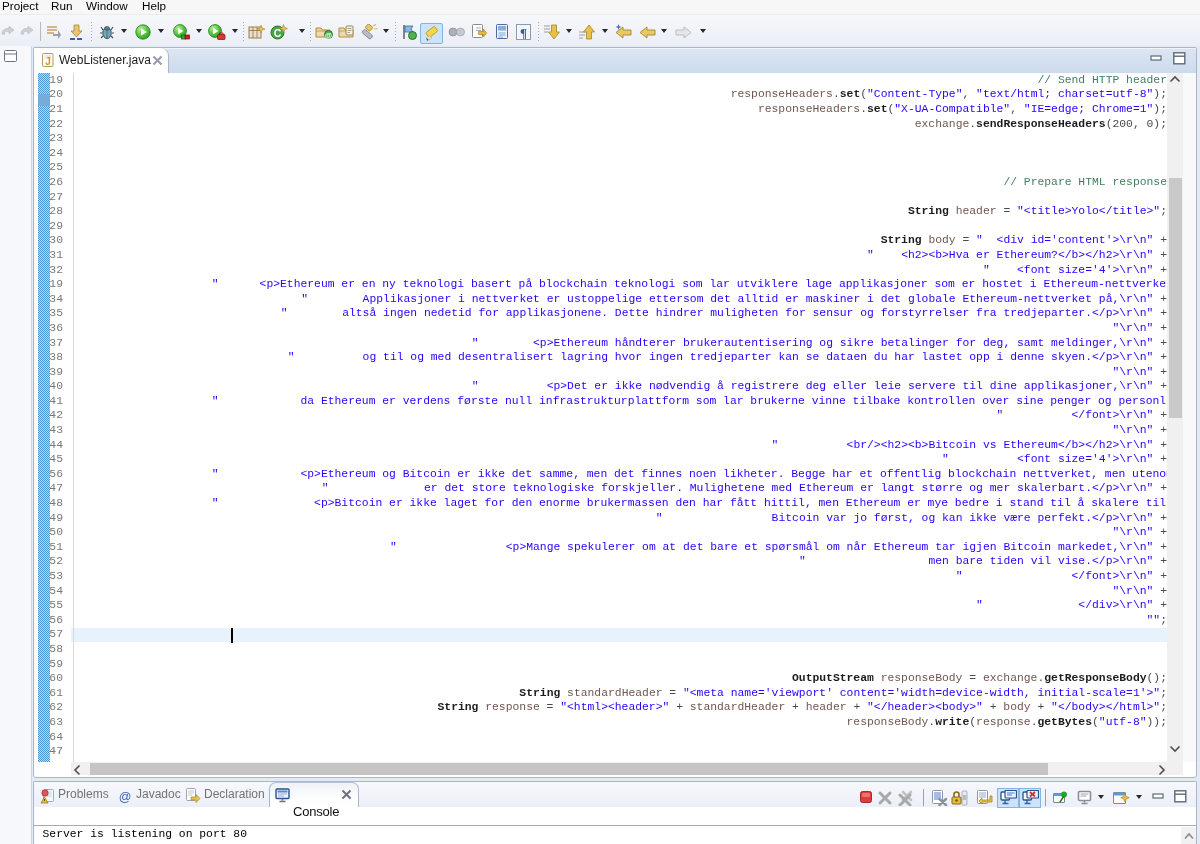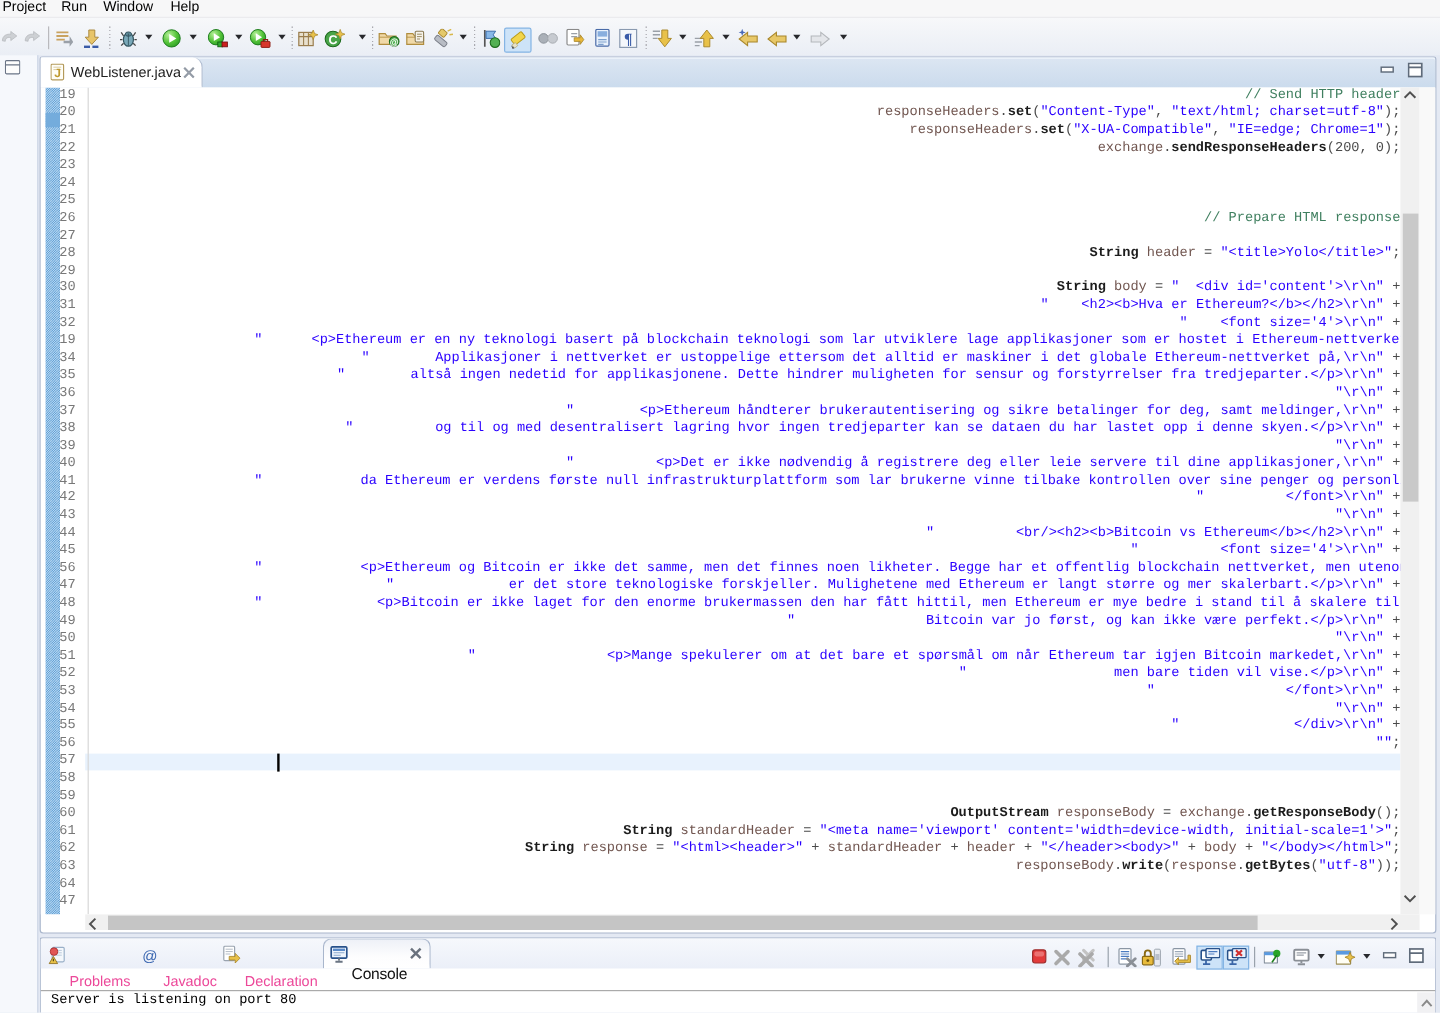--- a/index.html
+++ b/index.html
@@ -50,21 +50,21 @@
 #hsb{position:absolute;left:37px;top:714px;width:1112px;height:13px;background:#f0f0f0;}
 #hthumb{position:absolute;left:56px;top:714.5px;width:958px;height:12px;background:#c5c5c5;}
 
 #con{position:absolute;left:33px;top:781px;width:1164px;height:63px;background:#fff;
   border:1px solid #a9b6cc;border-bottom:none;border-radius:2px 2px 0 0;box-sizing:border-box;}
 #contabs{position:absolute;left:0;top:0;width:1162px;height:25px;
   background:linear-gradient(#f6f8fc,#ebeff8);border-radius:2px 2px 0 0;}
 #contab-active{position:absolute;left:235px;top:0;width:90px;height:25px;
   background:linear-gradient(#eef1f7,#fdfdfe 60%,#fff);
   border-left:1px solid #a9b6cc;border-right:1px solid #a9b6cc;border-top:1px solid #b7c2d4;border-radius:7px 7px 0 0;box-sizing:border-box;}
-.ctt{position:absolute;top:5px;font-size:12px;color:#ec4899;margin-top:24px;}
+.ctt{position:absolute;top:5px;font-size:12px;color:#737373;}
 #condesc{position:absolute;left:0;top:25px;width:1162px;height:17px;background:#fff;}
 #condesc div{position:absolute;left:4px;top:4px;font-size:11.9px;color:#111;
   letter-spacing:-0.18px;}
 #consep{position:absolute;left:0;top:43px;width:1162px;height:1px;background:#aaa;}
 #contxt{position:absolute;left:8.5px;top:46px;font-family:"Liberation Mono",monospace;
   font-size:11.36px;color:#000;white-space:pre;}
 #convsb{position:absolute;left:1147px;top:45px;width:15px;height:18px;background:#f1f1f3;}
 </style></head>
 <body>
 <div id="menubar">

